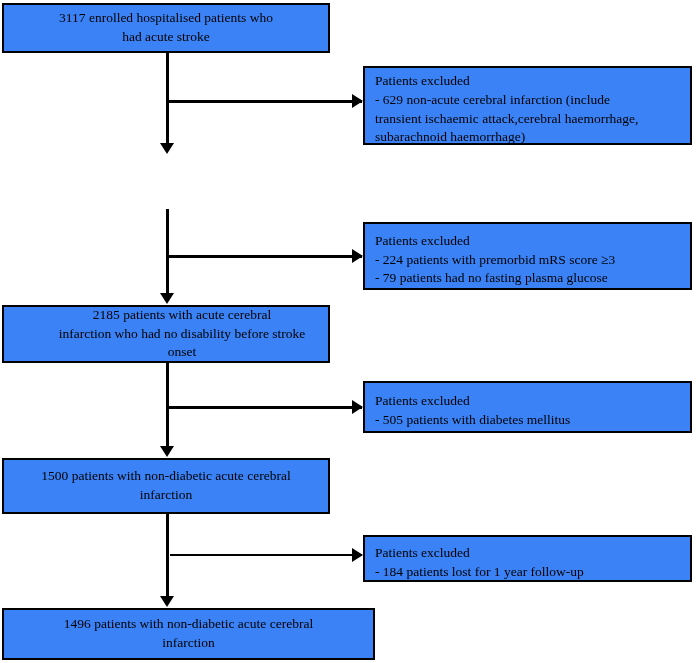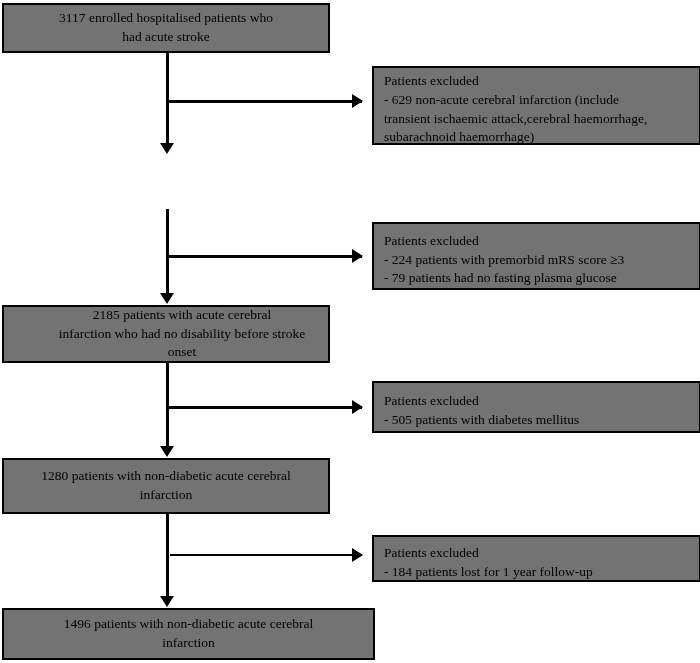--- a/index.html
+++ b/index.html
@@ -16,36 +16,35 @@
     font-family: "Liberation Serif", "DejaVu Serif", serif;
     color: #000000;
     overflow: hidden;
   }
 
   
   .box {
     position: absolute;
     box-sizing: border-box;
     border: 2px solid #000000;
-    background: #737373;
+    background: #3b82f6;
     display: flex;
     align-items: center;
     font-size: 13.5px;
     line-height: 1.38;
   }
   .box.main {
     justify-content: center;
     text-align: center;
     padding: 2px 8px;
   }
   .box.excl {
     justify-content: flex-start;
     text-align: left;
     padding: 12px 6px 4px 10px;
-    margin-left: 9px;
   }
   .box .txt {
     display: block;
     width: 100%;
     white-space: pre-line;
   }
   .box.excl .txt {
     text-indent: 0;
   }
 
@@ -127,21 +126,21 @@
   <div class="arrow-down" style="left:160px; top:446px;"></div>
   <div class="hline" style="left:166px; top:406px; width:196px;"></div>
   <div class="arrow-right" style="left:352px; top:400px;"></div>
 
   <div class="box excl" style="left:363px; top:381px; width:329px; height:52px;">
     <span class="txt">Patients excluded
       - 505 patients with diabetes mellitus</span>
   </div>
 
   <div class="box main" style="left:2px; top:458px; width:328px; height:56px;">
-    <span class="txt">1280 patients with non-diabetic acute cerebral
+    <span class="txt">1500 patients with non-diabetic acute cerebral
 infarction</span>
   </div>
 
   <div class="vline" style="left:166px; top:514px; height:82px;"></div>
   <div class="arrow-down" style="left:160px; top:596px;"></div>
   <div class="hline thin" style="left:170px; top:554px; width:192px;"></div>
   <div class="arrow-right" style="left:352px; top:548px;"></div>
 
   <div class="box excl" style="left:363px; top:535px; width:329px; height:47px;">
     <span class="txt">Patients excluded

